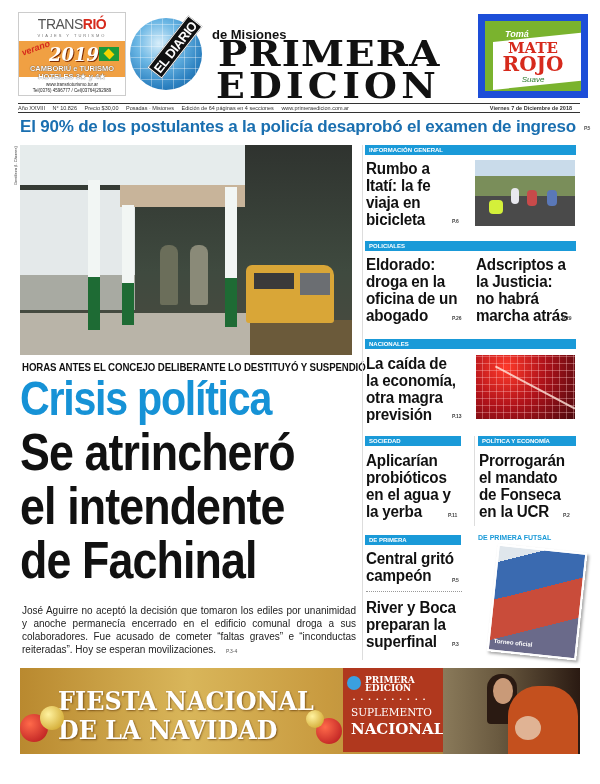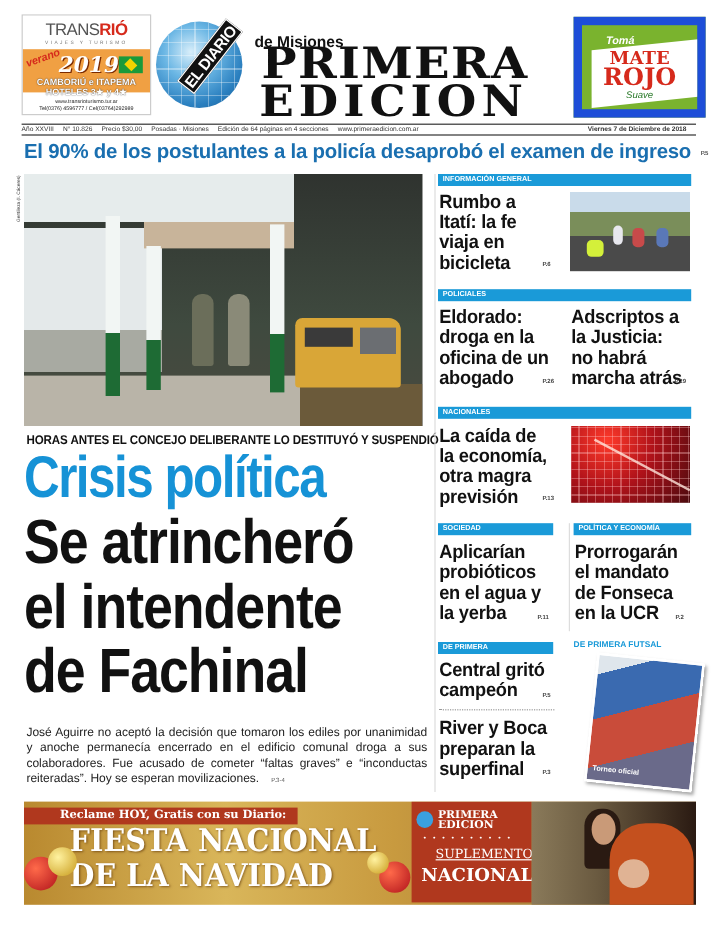--- a/index.html
+++ b/index.html
@@ -93,41 +93,41 @@
 
   
   .banner { position: absolute; left: 20px; top: 668px; width: 560px; height: 86px; overflow: hidden; background: linear-gradient(90deg, #b9892f 0%, #d9b65a 30%, #c89a3f 55%, #8a6a3a 100%); }
   .banner .b-top { position: absolute; left: 0; top: 5px; width: 228px; height: 14px; background: #b0381e; color: #fff; font-family: "DejaVu Serif", serif; font-size: 9.5px; font-weight: bold; line-height: 14px; padding-left: 30px; white-space: nowrap; }
   .banner .b-fiesta { position: absolute; left: 38px; top: 19px; font-family: "DejaVu Serif", serif; font-size: 26px; line-height: 29px; color: #fff; font-weight: bold; white-space: nowrap; text-shadow: 1px 1px 2px rgba(80,40,0,0.6); transform: scaleX(0.92); transform-origin: left; }
   .banner .ornament { position: absolute; border-radius: 50%; }
   .banner .b-supl { position: absolute; left: 323px; top: 0; width: 100px; height: 84px; background: #b0381e; }
   .banner .b-supl .s-logo { position: absolute; left: 14px; top: 8px; font-family: "DejaVu Serif", serif; font-size: 9px; font-weight: bold; color: #fff; line-height: 8px; }
   .banner .b-supl .s-globe { position: absolute; left: 4px; top: 8px; width: 14px; height: 14px; border-radius: 50%; background: #3aa0e0; }
   .banner .b-supl .s-dots { position: absolute; left: 10px; top: 28px; font-size: 6px; color: #fff; letter-spacing: 2px; }
-  .banner .b-supl .s-sup { position: absolute; left: 20px; top: 38px; font-family: "DejaVu Serif", serif; font-size: 10.5px; color: #fff; white-space: nowrap; text-decoration: underline; }
+  .banner .b-supl .s-sup { position: absolute; left: 8px; top: 38px; font-family: "DejaVu Serif", serif; font-size: 10.5px; color: #fff; white-space: nowrap; }
   .banner .b-supl .s-esp { position: absolute; left: 8px; top: 52px; font-family: "DejaVu Serif", serif; font-size: 15px; font-weight: bold; color: #fff; white-space: nowrap; }
   .banner .b-photo { position: absolute; left: 423px; top: 0; width: 137px; height: 86px; background: linear-gradient(90deg, #8a7a5a 0%, #6a5a40 40%, #2a1a12 100%); }
   .banner .b-photo .robe { position: absolute; left: 65px; top: 18px; width: 70px; height: 70px; border-radius: 30px 30px 0 0; background: #c4501e; }
   .banner .b-photo .face { position: absolute; left: 50px; top: 10px; width: 20px; height: 26px; border-radius: 50%; background: #c99a78; }
   .banner .b-photo .hair { position: absolute; left: 44px; top: 6px; width: 30px; height: 50px; border-radius: 14px 14px 4px 4px; background: #2a1a12; z-index: 0; }
   .banner .b-photo .baby { position: absolute; left: 72px; top: 48px; width: 26px; height: 24px; border-radius: 50%; background: #e0b394; }
 </style>
 </head>
 <body>
 
 <div class="masthead">
   <div class="ad-transrio">
     <div class="tr-logo"><span>TRANS</span><b>RIÓ</b></div>
     <div class="tr-sub">VIAJES Y TURISMO</div>
     <div class="tr-mid"></div>
     <div class="tr-verano">verano</div>
     <div class="tr-year">2019</div>
     <div class="tr-flag"></div>
     <div class="tr-dest">
-      <div>CAMBORIÚ e ITAPEMA</div>
+      <div>CAMBORIÚ e TURISMO</div>
       <div>HOTELES 3★ y 4★</div>
     </div>
     <div class="tr-web">
       <div>www.transrioturismo.tur.ar</div>
       <div>Tel(0376) 4596777 / Cel(03764)292989</div>
     </div>
   </div>
 
   <div class="globe"></div>
   <div class="el-diario">EL DIARIO</div>
@@ -225,21 +225,20 @@
 <div class="divider-dots" style="left:366px; top:591px; width:96px;"></div>
 <div class="story-title" style="left:366px; top:599px; width:100px;">River y Boca preparan la superfinal</div>
 <div class="pg-small" style="left:452px; top:641px;">P.3</div>
 
 <div class="futsal-label">DE PRIMERA FUTSAL</div>
 <div class="futsal-cover">
   <div class="fc-title">Torneo oficial</div>
 </div>
 
 <div class="banner">
-  <div class="b-top">Reclame HOY, Gratis con su Diario:</div>
   <div class="b-fiesta">
     <div>FIESTA NACIONAL</div>
     <div>DE LA NAVIDAD</div>
   </div>
   <div class="ornament" style="left:0; top:46px; width:28px; height:28px; background:radial-gradient(circle at 35% 35%, #ff6a4a, #b0121a);"></div>
   <div class="ornament" style="left:20px; top:38px; width:24px; height:24px; background:radial-gradient(circle at 35% 35%, #fff2a0, #c89a1a);"></div>
   <div class="ornament" style="left:296px; top:50px; width:26px; height:26px; background:radial-gradient(circle at 35% 35%, #ff6a4a, #b0121a);"></div>
   <div class="ornament" style="left:286px; top:42px; width:18px; height:18px; background:radial-gradient(circle at 35% 35%, #fff2a0, #c89a1a);"></div>
   <div class="b-supl">
     <div class="s-globe"></div>

